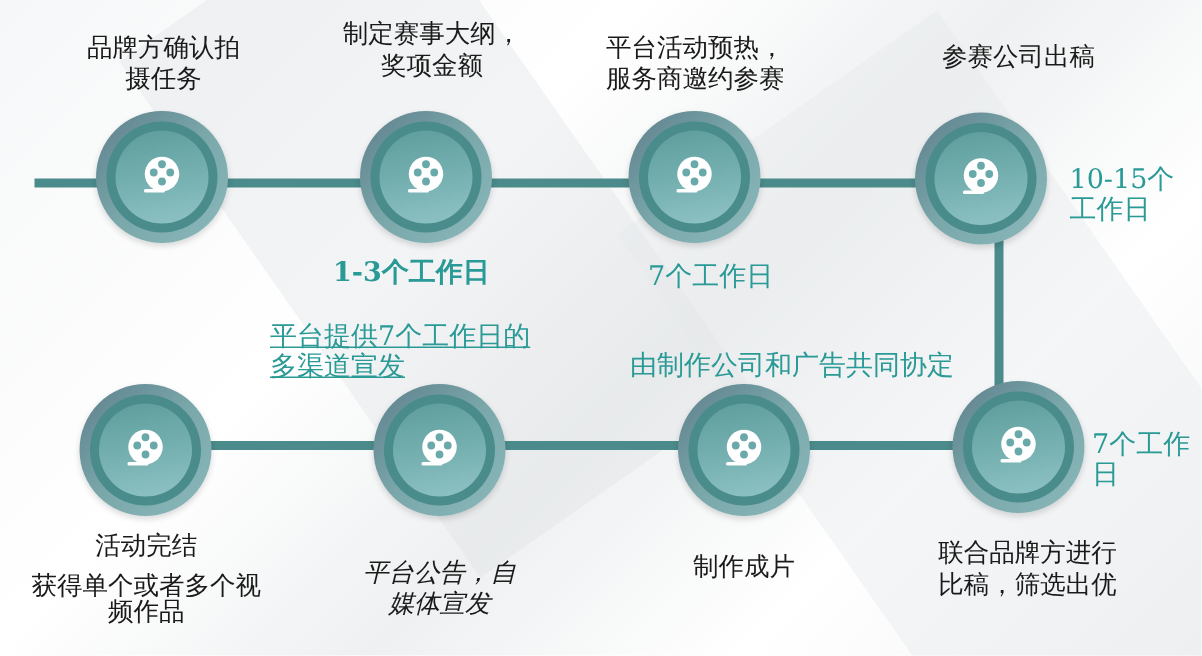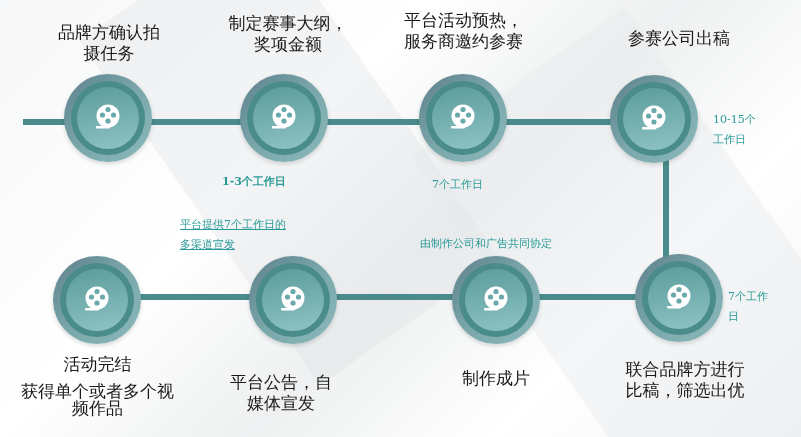--- a/index.html
+++ b/index.html
@@ -9,21 +9,21 @@
   .bg-shape{position:absolute;background:rgba(220,223,226,0.35);transform:rotate(-35deg);}
   .line{position:absolute;background:#4b8b8b;}
   .node{position:absolute;width:88px;height:88px;border-radius:50%;
     background:linear-gradient(135deg,#5e7f8c 0%,#7aa7aa 50%,#8ab8bb 100%);
     box-shadow:0 2px 4px rgba(0,0,0,0.15);}
   .node .ring{position:absolute;left:7px;top:7px;width:74px;height:74px;border-radius:50%;background:#4a8c8b;}
   .node .inner{position:absolute;left:13px;top:13px;width:62px;height:62px;border-radius:50%;
     background:linear-gradient(170deg,#5d9d9c 0%,#77b1b2 55%,#8fc3c5 100%);}
   .node svg{position:absolute;left:29px;top:28px;width:30px;height:30px;}
   .label{position:absolute;color:#1a1a1a;font-size:17px;line-height:21px;text-align:center;white-space:nowrap;}
-  .dur{position:absolute;color:#2a9a96;font-size:11px;line-height:20px;white-space:nowrap;font-family:"DejaVu Serif","Liberation Serif",serif;}
+  .dur{position:absolute;color:#2a9a96;font-size:18px;line-height:20px;white-space:nowrap;font-family:"DejaVu Serif","Liberation Serif",serif;}
 </style>
 </head>
 <body>
 
 <div class="bg-shape" style="left:180px;top:-60px;width:220px;height:420px;"></div>
 <div class="bg-shape" style="left:520px;top:40px;width:260px;height:460px;background:rgba(230,232,234,0.4);"></div>
 
 <div class="line" style="left:23px;top:119px;width:640px;height:6px;"></div>
 <div class="line" style="left:663px;top:160px;width:6px;height:100px;"></div>
 <div class="line" style="left:130px;top:294px;width:520px;height:6px;"></div>
@@ -59,21 +59,21 @@
 </div>
 <div class="node" style="left:240px;top:74px;">
   <div class="ring"></div>
     <div class="inner"></div>
   <svg viewBox="0 0 30 30">
       <use href="#reel"></use>
     </svg>
 </div>
 <div class="dur" style="left:222px;top:172px;font-weight:bold;">1-3个工作日</div>
 
-<div class="label" style="left:404px;top:10px;width:150px;text-align:left;">
+<div class="label" style="left:404px;top:22px;width:150px;text-align:left;">
   <div>平台活动预热，</div>
   <div>服务商邀约参赛</div>
 </div>
 <div class="node" style="left:419px;top:74px;">
   <div class="ring"></div>
     <div class="inner"></div>
   <svg viewBox="0 0 30 30">
       <use href="#reel"></use>
     </svg>
 </div>
@@ -126,21 +126,21 @@
   <div>平台提供7个工作日的</div>
   <div>多渠道宣发</div>
 </div>
 <div class="node" style="left:249px;top:256px;">
   <div class="ring"></div>
     <div class="inner"></div>
   <svg viewBox="0 0 30 30">
       <use href="#reel"></use>
     </svg>
 </div>
-<div class="label" style="left:216px;top:372px;width:130px;">
+<div class="label" style="left:228px;top:372px;width:130px;font-style:italic;">
   <div>平台公告，自</div>
   <div>媒体宣发</div>
 </div>
 
 <div class="node" style="left:53px;top:256px;">
   <div class="ring"></div>
     <div class="inner"></div>
   <svg viewBox="0 0 30 30">
       <use href="#reel"></use>
     </svg>

